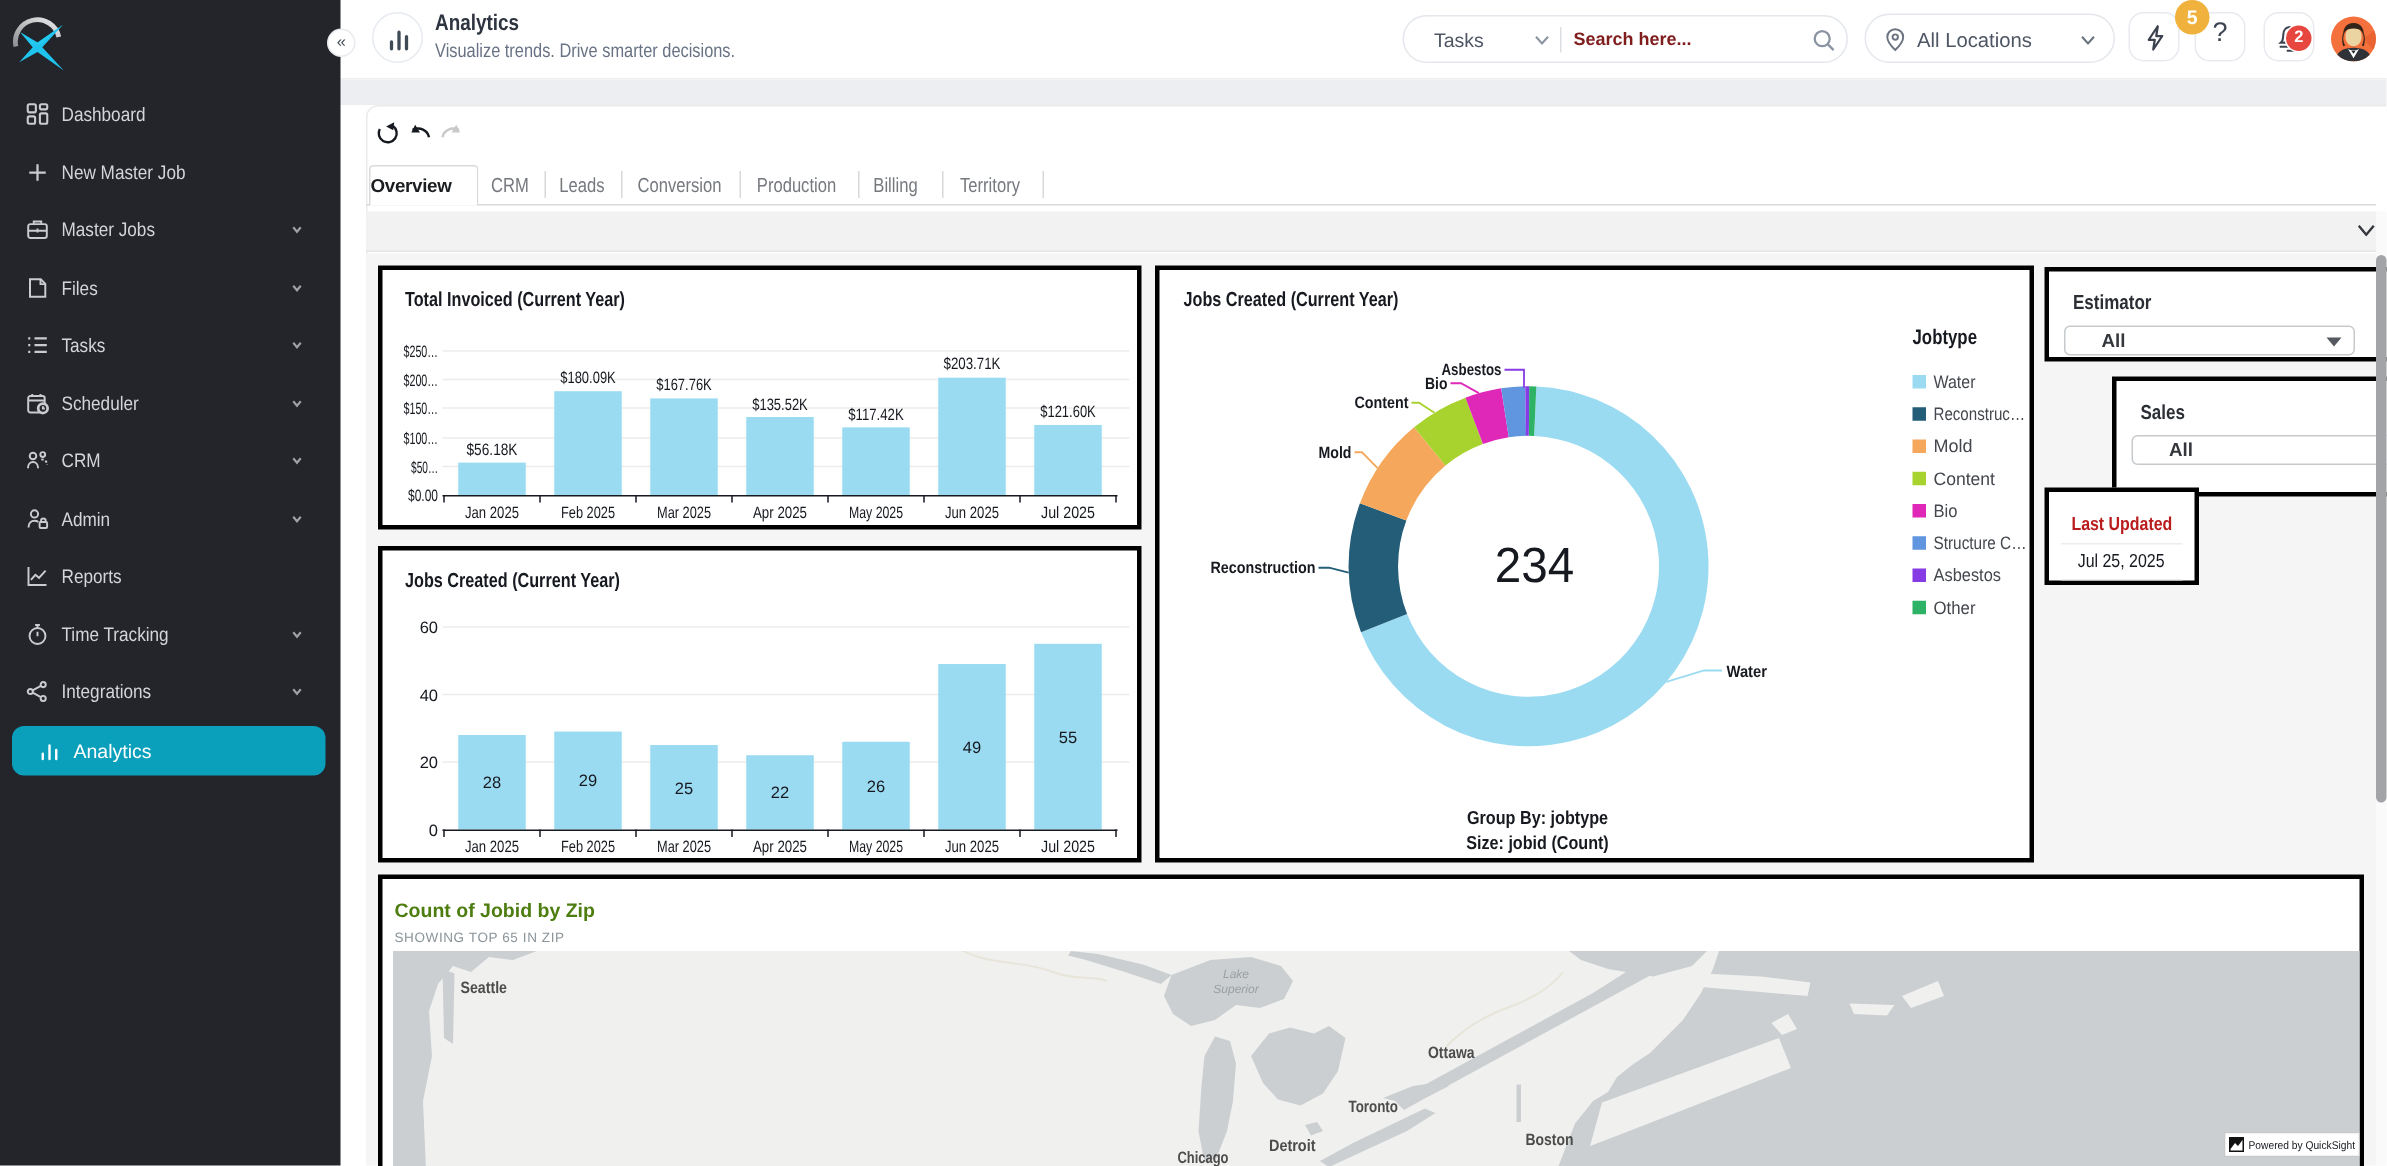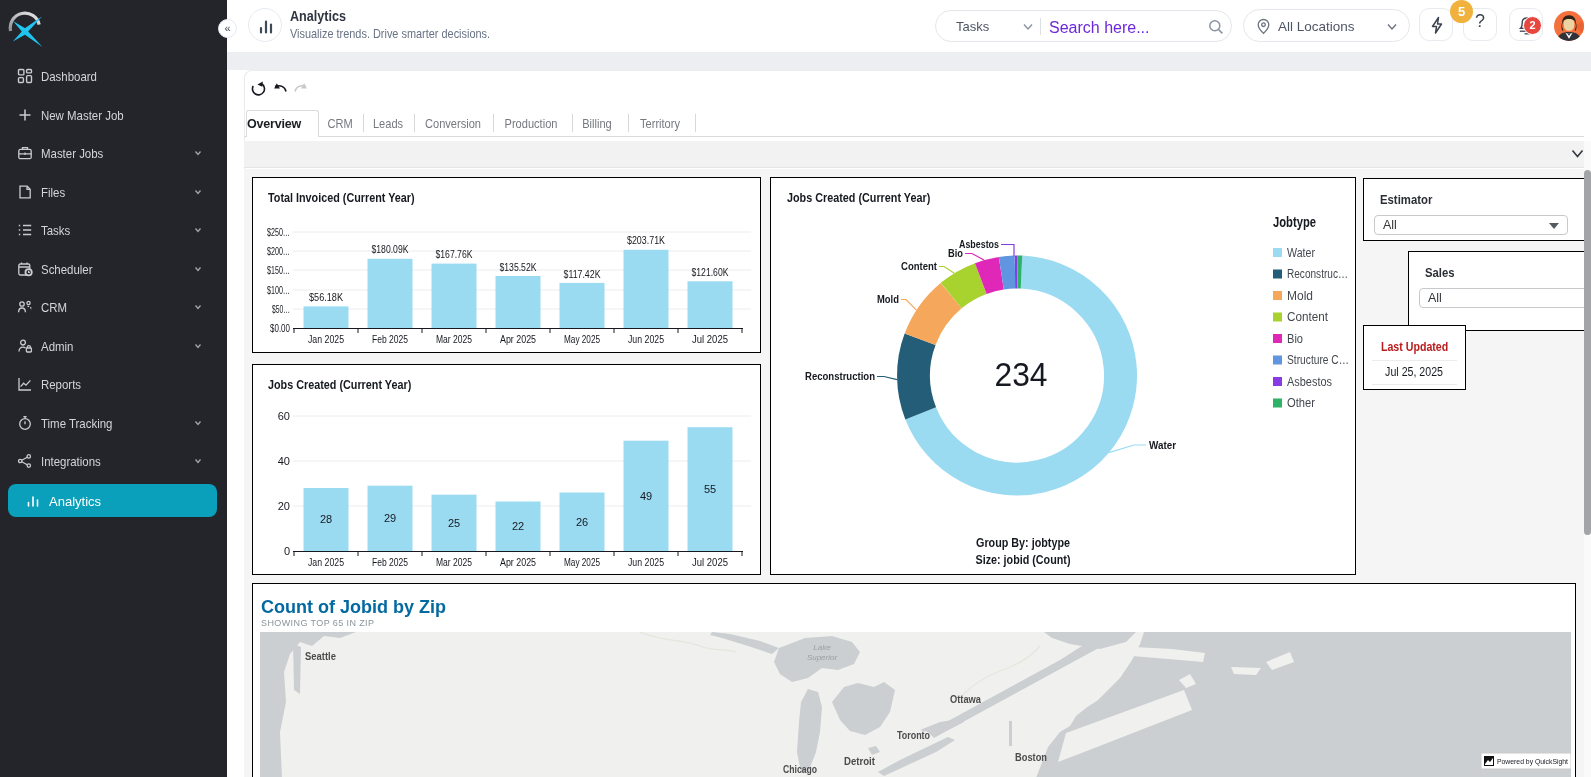--- a/index.html
+++ b/index.html
@@ -21,26 +21,26 @@
 .btn{position:absolute;border:1px solid #e7eaee;border-radius:10px;background:#fff;}
 
 #band{position:absolute;left:227px;top:53px;width:1364px;height:17px;background:#edeef1;}
 #panel{position:absolute;left:244px;top:70px;width:1347px;height:707px;background:#fff;border-left:1px solid #ebebeb;border-top:1px solid #ebebeb;border-top-left-radius:8px;}
 .tablab{position:absolute;top:110px;height:27px;line-height:27px;font-size:13.5px;color:#75797e;transform:translateX(-50%) scaleX(.82);white-space:nowrap;}
 .tabsep{position:absolute;top:114px;width:1px;height:18px;background:#d8d8d8;}
 #tabline{position:absolute;left:244px;top:136px;width:1340px;height:1px;background:#dadada;}
 #activetab{position:absolute;left:246px;top:110px;width:73px;height:27px;background:#fff;border:1px solid #dadada;border-bottom:none;border-top-left-radius:3px;border-top-right-radius:3px;z-index:2;font-size:12.5px;font-weight:bold;color:#1b1e21;line-height:27px;letter-spacing:-.2px;}
 #filterband{position:absolute;left:244px;top:141px;width:1340px;height:27px;background:#f2f2f3;border-bottom:1px solid #e5e5e7;}
 #sheet{position:absolute;left:244px;top:169px;width:1340px;height:608px;background:#f5f5f6;}
-.card{position:absolute;background:#fff;border:1px solid #000000;}
+.card{position:absolute;background:#fff;border:3px solid #000000;}
 .ctitle{position:absolute;left:15px;top:12px;font-size:13.5px;font-weight:bold;color:#16191f;transform:scaleX(.8);transform-origin:left;white-space:nowrap;}
 
 #sbtrack{position:absolute;left:1584px;top:141px;width:7px;height:636px;background:#fafafa;}
 #sbthumb{position:absolute;left:1584px;top:170px;width:7px;height:365px;background:#a2a4a7;border-radius:4px;}
-.sel{position:absolute;left:10px;width:194px;height:20px;border:1px solid #c6cacd;border-radius:4px;background:#fff;font-size:12.5px;font-weight:normal;color:#33373c;line-height:18px;padding-left:8px;}
+.sel{position:absolute;left:10px;width:194px;height:20px;border:1px solid #c6cacd;border-radius:4px;background:#fff;font-size:12.5px;font-weight:bold;color:#33373c;line-height:18px;padding-left:24px;}
 .sel:after{content:"";position:absolute;right:8px;top:7px;border-left:5px solid transparent;border-right:5px solid transparent;border-top:6px solid #545a60;}
 .ftitle{position:absolute;left:16px;font-size:13.5px;font-weight:bold;color:#2b2f35;transform:scaleX(.84);transform-origin:left;white-space:nowrap;}
 </style>
 </head>
 <body>
 <div id="sidebar">
 <svg class="abs" style="left:8px;top:9px" width="38" height="42" viewBox="0 0 38 42">
   <defs>
         <linearGradient id="slv" x1="0" y1="1" x2="1" y2="0">
           <stop offset="0" stop-color="#8e9093"></stop>
@@ -176,21 +176,21 @@
       </svg>
 </div>
 <div style="position:absolute;left:63px;top:7px;font-size:15px;font-weight:bold;color:#2e3440;transform:scaleX(.84);transform-origin:left;white-space:nowrap;">Analytics</div>
 <div style="position:absolute;left:63px;top:26px;font-size:13px;color:#687284;transform:scaleX(.84);transform-origin:left;white-space:nowrap;">Visualize trends. Drive smarter decisions.</div>
 <div class="pill" style="left:708px;top:10px;width:297px;height:32px;">
   <span style="position:absolute;left:20px;top:8px;font-size:13px;color:#4e5664;">Tasks</span>
   <svg style="position:absolute;left:86px;top:12px" width="12" height="8" viewBox="0 0 12 8" fill="none" stroke="#8a93a1" stroke-width="1.4">
         <path d="M2 1.5 L6 6 L10 1.5"></path>
       </svg>
   <div style="position:absolute;left:104px;top:7px;width:1px;height:17px;background:#dcdfe4;"></div>
-  <span style="position:absolute;left:113px;top:8px;font-size:16px;color:#6d28d9;">Search here...</span>
+  <span style="position:absolute;left:113px;top:8px;font-size:12px;color:#7f1d1d;font-weight:bold;">Search here...</span>
   <svg style="position:absolute;left:272px;top:8px" width="16" height="16" viewBox="0 0 16 16" fill="none" stroke="#8a93a1" stroke-width="1.5">
         <circle cx="6.8" cy="6.8" r="5"></circle>
         <path d="M10.6 10.6 L14.4 14.4"></path>
       </svg>
 </div>
 <div class="pill" style="left:1016px;top:9px;width:167px;height:33px;">
   <svg style="position:absolute;left:12px;top:8px" width="15" height="17" viewBox="0 0 15 17" fill="none" stroke="#6b7280" stroke-width="1.3">
         <path d="M7.5 1.5 C4.5 1.5 2.2 3.8 2.2 6.7 C2.2 10.4 7.5 15.3 7.5 15.3 C7.5 15.3 12.8 10.4 12.8 6.7 C12.8 3.8 10.5 1.5 7.5 1.5 Z"></path>
         <circle cx="7.5" cy="6.7" r="1.8"></circle>
       </svg>
@@ -439,21 +439,21 @@
 <div class="ftitle" style="top:13px;">Sales</div>
 <div class="sel" style="top:36px;">All</div>
 </div>
 
 <div class="card" style="left:1119px;top:156px;width:103px;height:65px;">
 <div style="position:absolute;left:8px;top:8px;right:8px;border-bottom:1px solid #ececec;text-align:center;font-size:12.5px;font-weight:bold;color:#b91c1c;padding:6px 0;"><span style="display:inline-block;transform:scaleX(.85);white-space:nowrap;">Last Updated</span></div>
 <div style="position:absolute;left:8px;top:34px;right:8px;border-bottom:1px solid #ececec;text-align:center;font-size:12.5px;color:#16191f;padding:5px 0;"><span style="display:inline-block;transform:scaleX(.85);white-space:nowrap;">Jul 25, 2025</span></div>
 </div>
 
 <div class="card" style="left:8px;top:414px;width:1324px;height:200px;">
-<div style="position:absolute;left:8px;top:13px;font-size:18px;font-weight:bold;color:#0369a1;">Count of Jobid by Zip</div>
+<div style="position:absolute;left:8px;top:13px;font-size:13px;font-weight:bold;color:#4d7c0f;">Count of Jobid by Zip</div>
 <div style="position:absolute;left:8px;top:34px;font-size:9px;color:#8a9499;letter-spacing:.4px;">SHOWING TOP 65 IN ZIP</div>
 <svg class="abs" style="left:7px;top:48px" width="1311" height="146" font-family="Liberation Sans, sans-serif">
 <rect x="0" y="0" width="1311" height="146" fill="#f0f0ef"></rect>
 <g fill="#cbcfd1">
 <path d="M0 0 H96 L80 6 64 4 52 14 40 10 30 22 24 40 26 70 20 100 22 146 H0 Z"></path>
 <path d="M33 12 L41 15 40 62 34 58 Z"></path>
 <path d="M452 0 L470 2 500 9 519 16 512 22 488 14 462 6 450 3 Z"></path>
 <path d="M519 16 L545 6 572 4 592 10 600 20 594 32 578 38 562 36 548 46 532 50 520 42 514 30 Z"></path>
 <path d="M548 57 L558 60 562 75 560 100 556 120 549 138 541 141 537 120 539 90 541 70 Z"></path>
 <path d="M572 70 L584 55 598 51 614 55 624 50 635 58 630 80 620 95 605 103 590 99 580 88 Z"></path>

